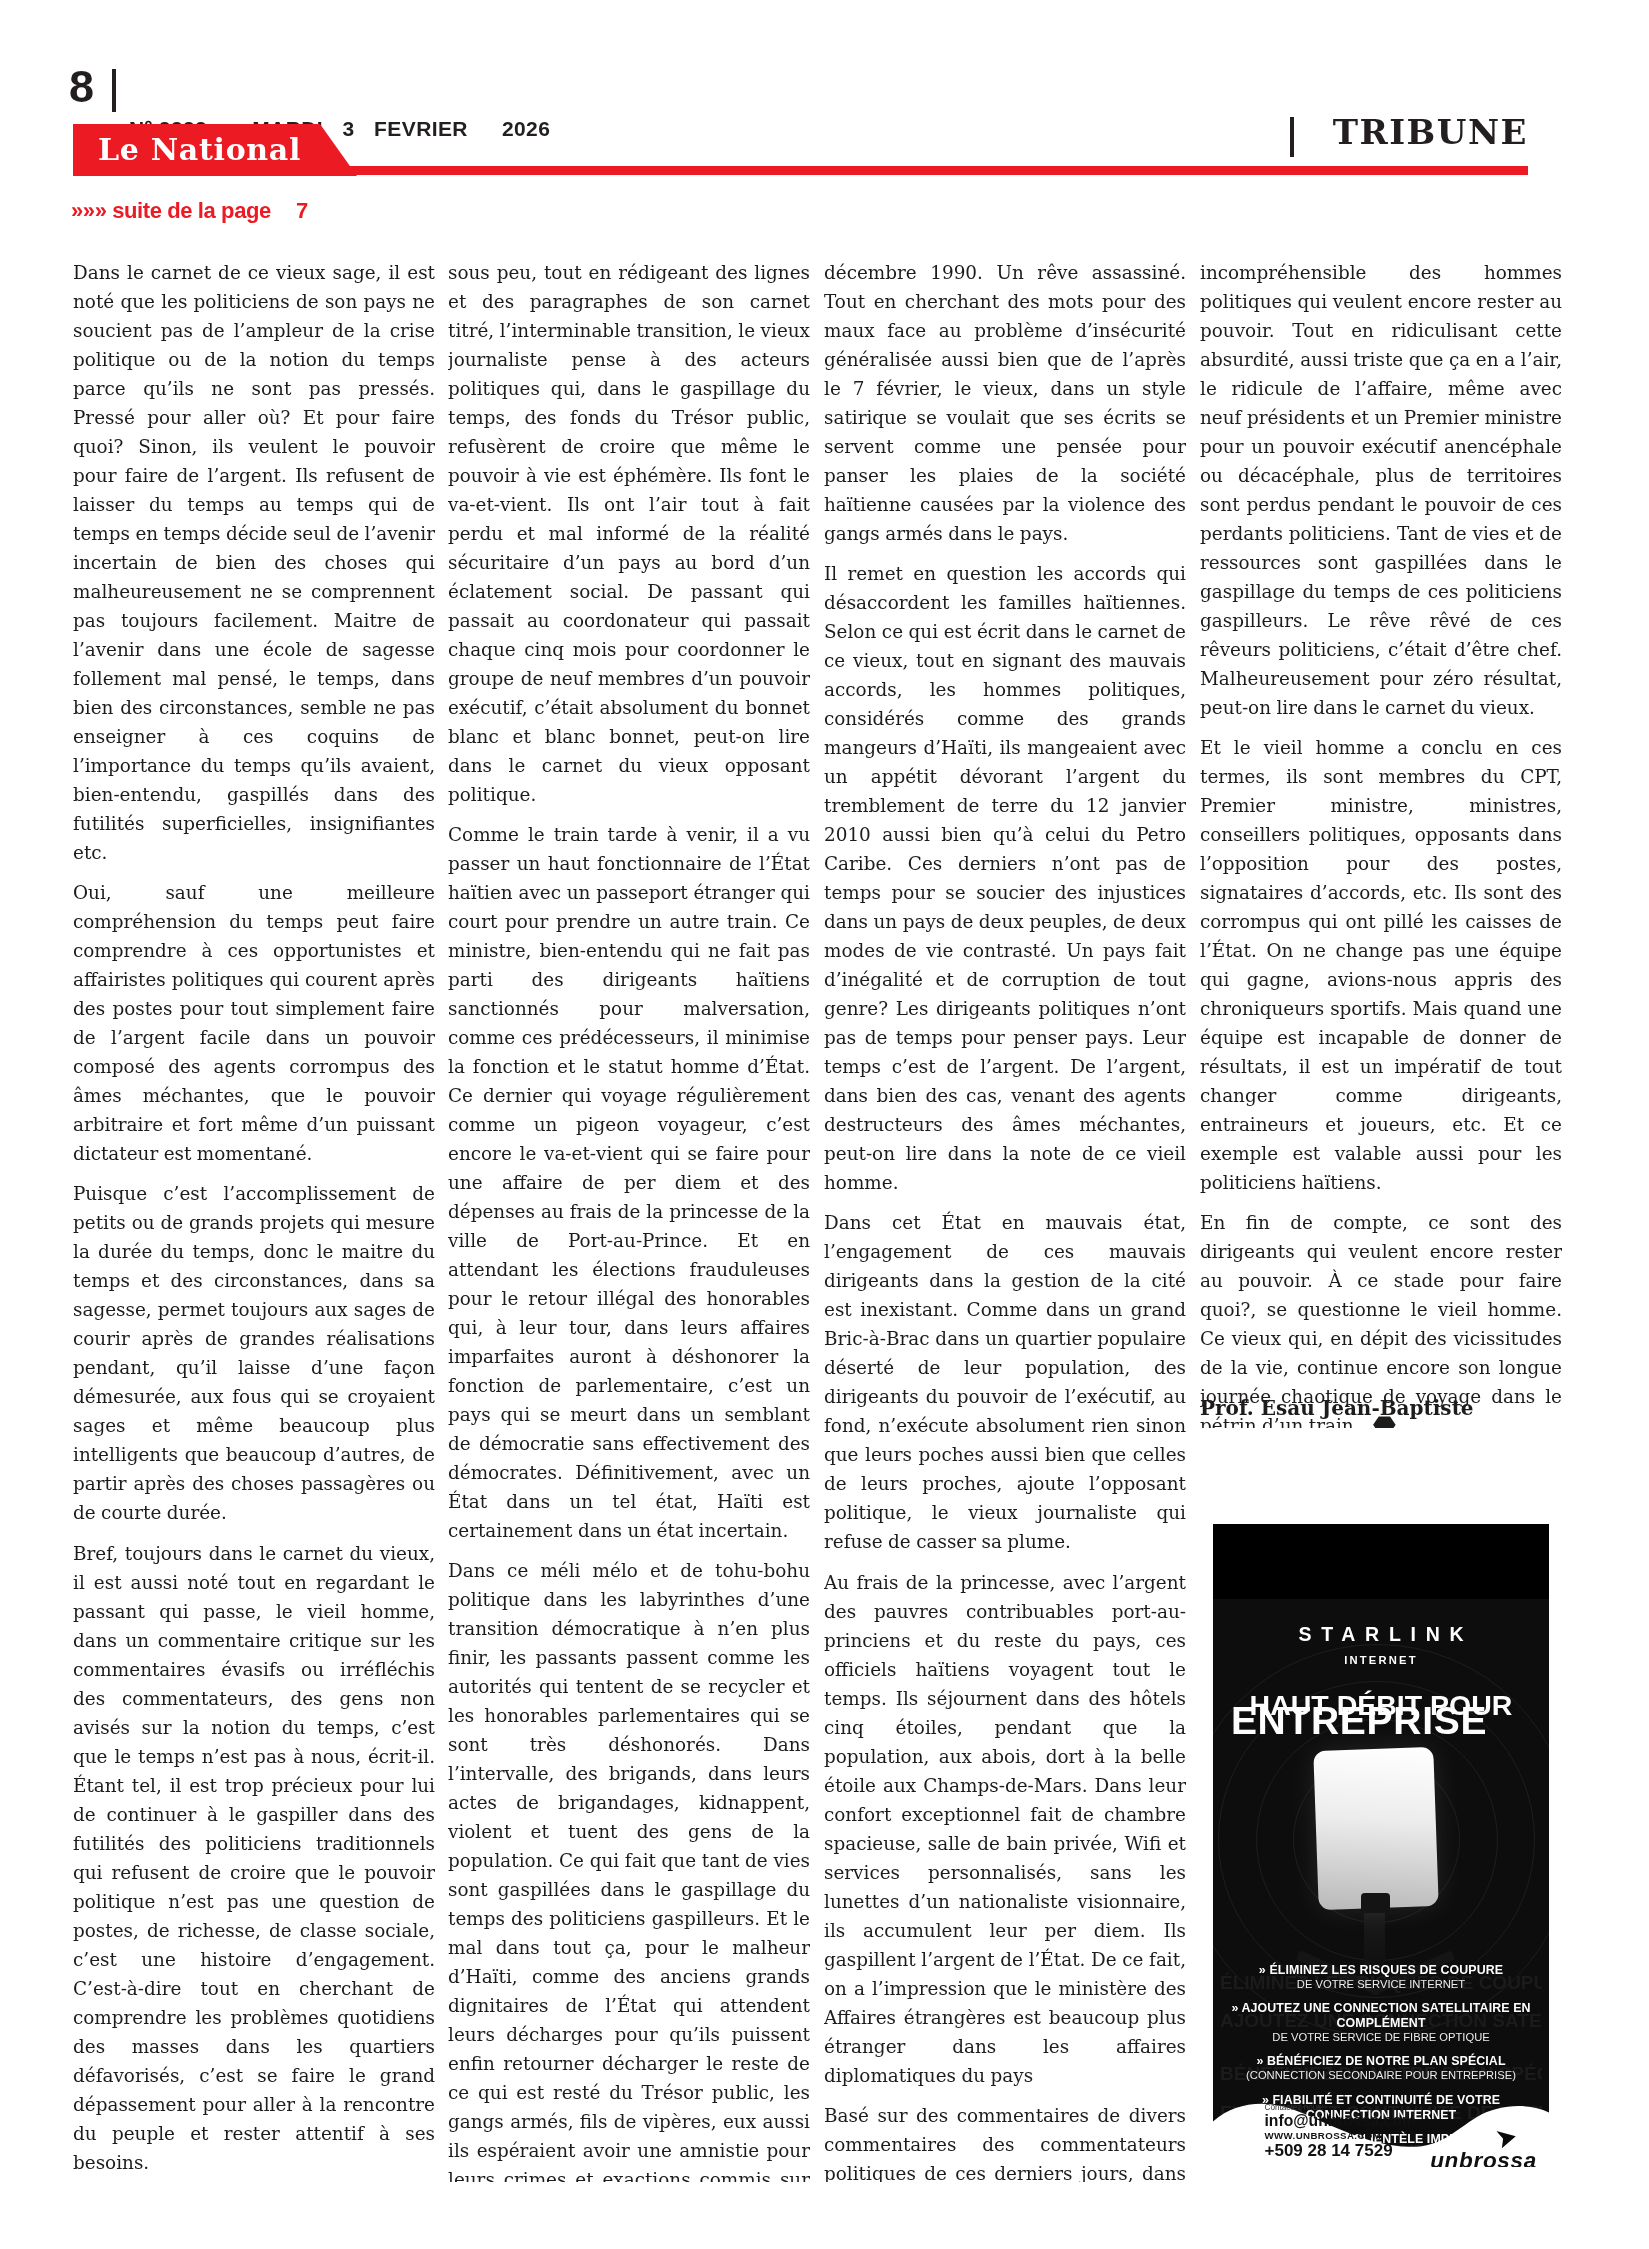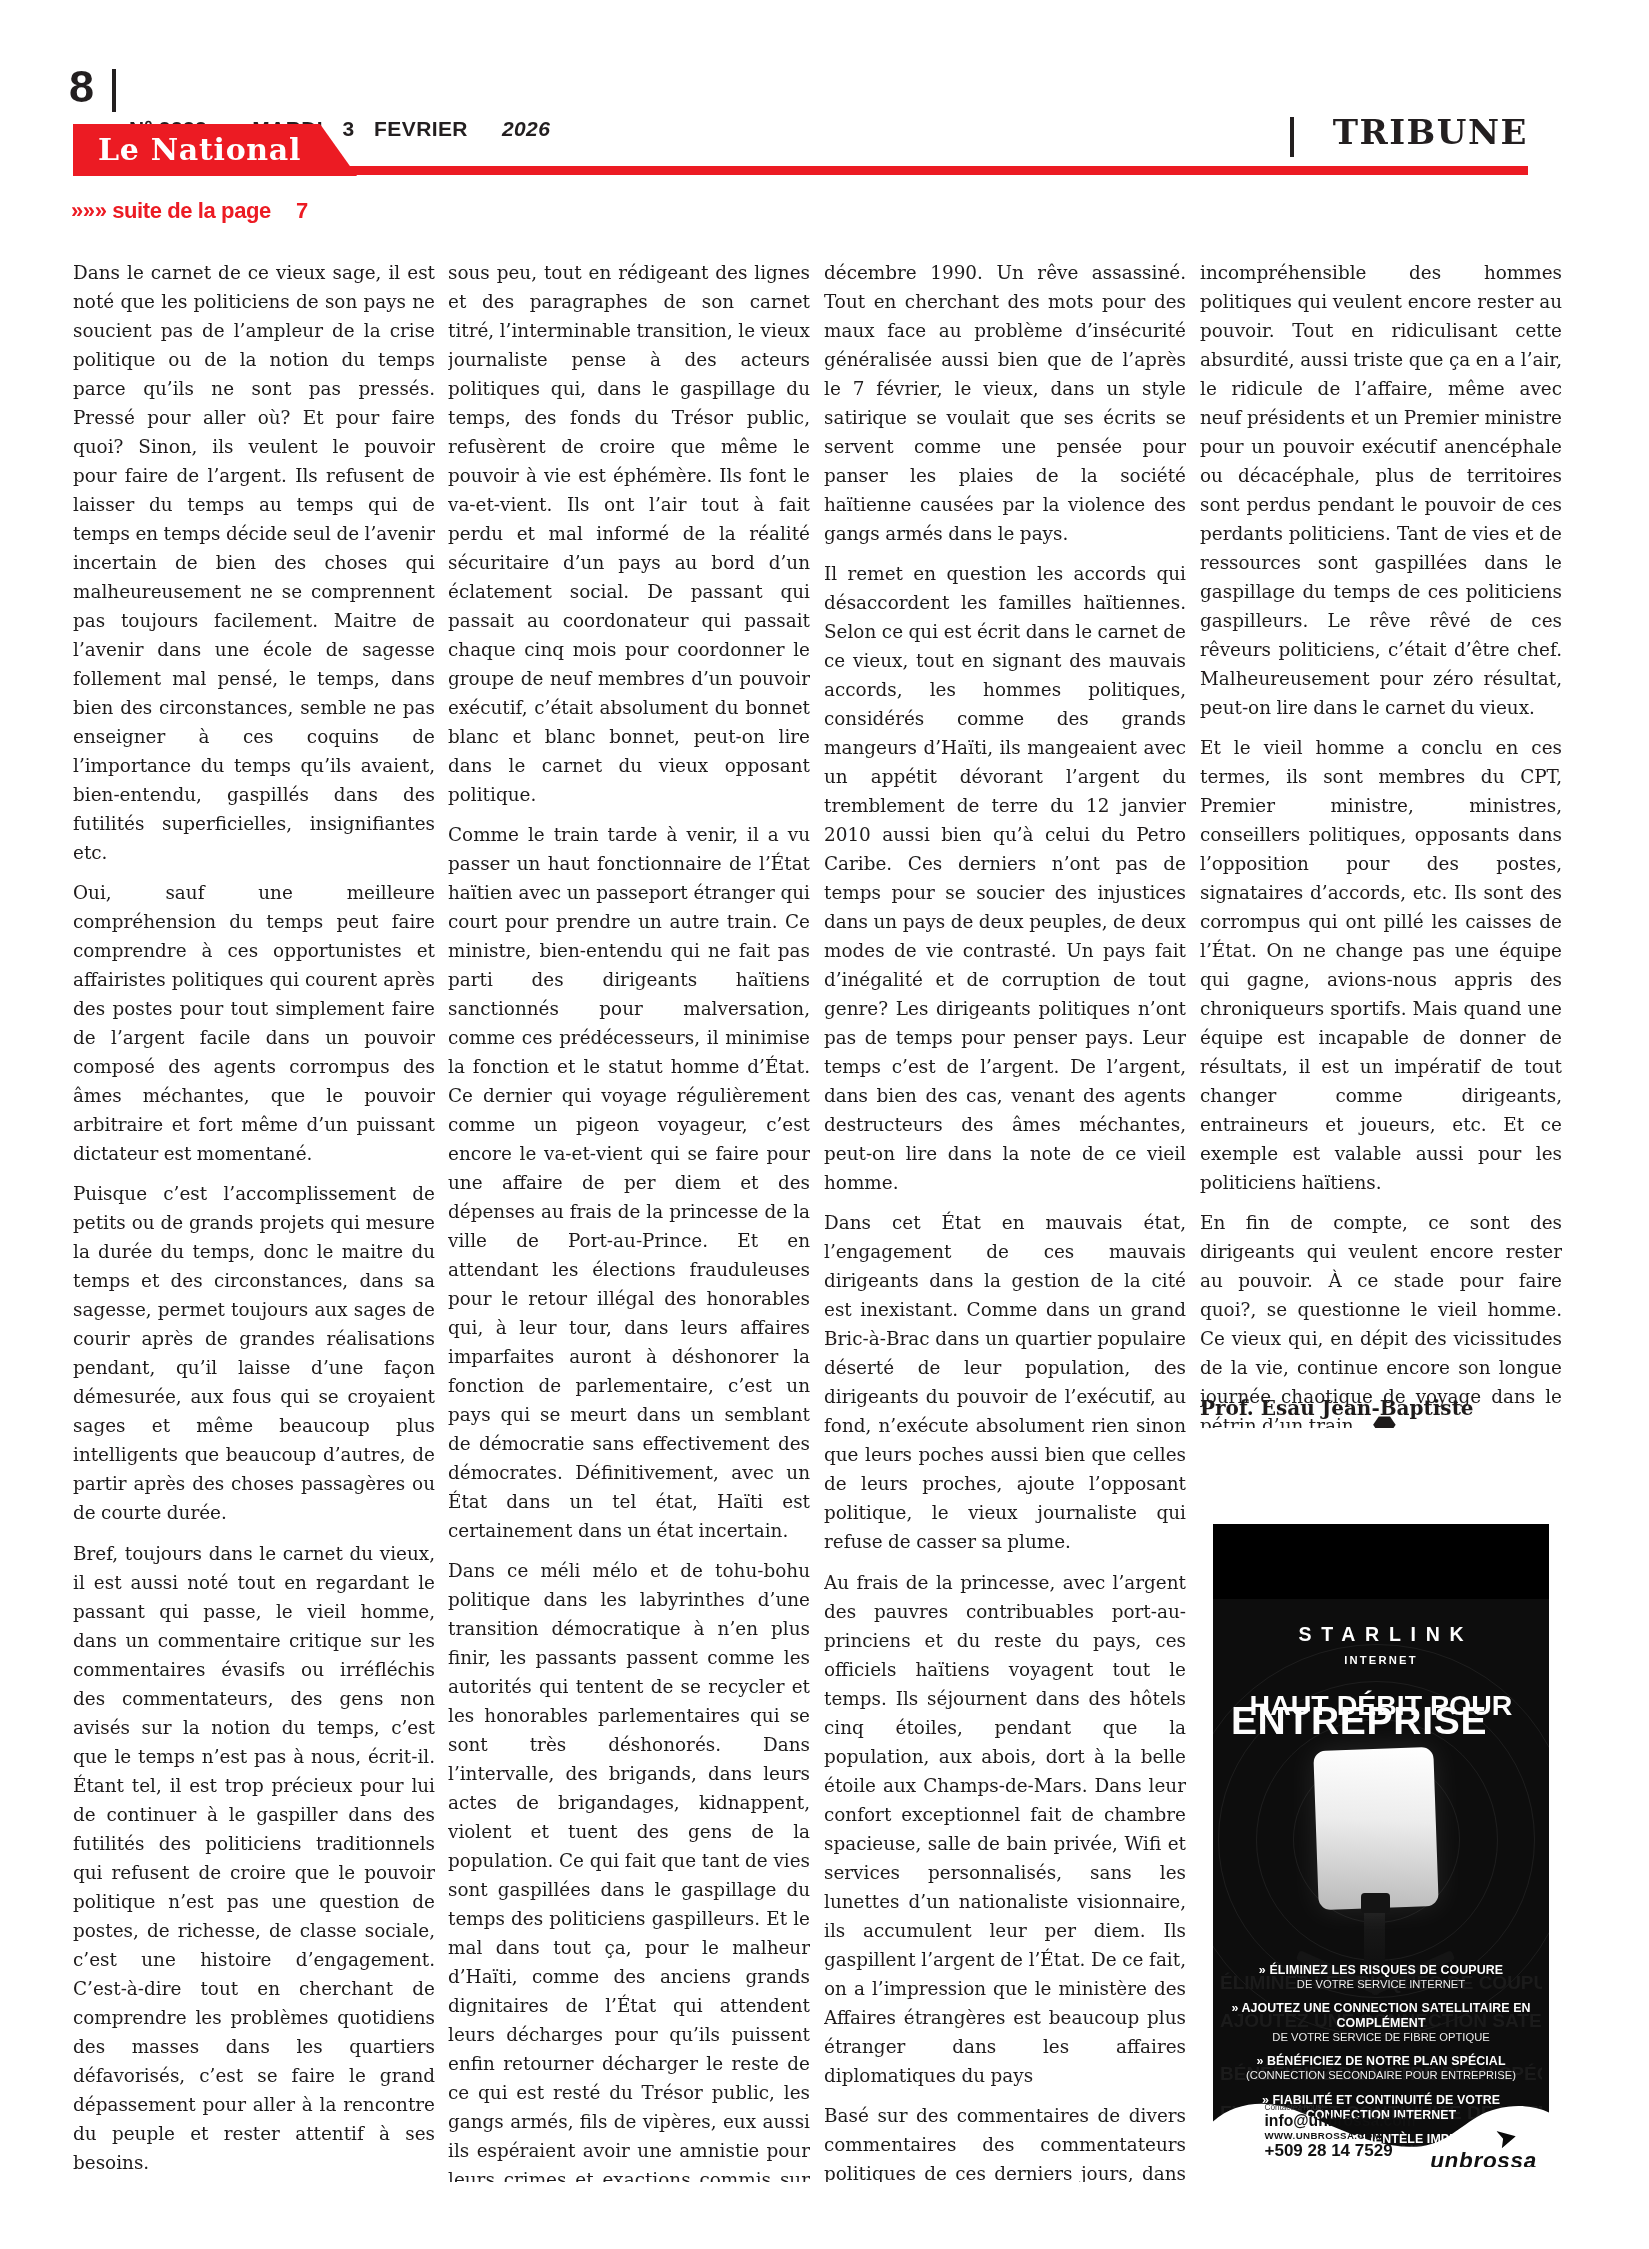--- a/index.html
+++ b/index.html
@@ -4,21 +4,21 @@
 <style>
   html,body{margin:0;padding:0;background:#ffffff;}
   body{width:1650px;height:2250px;position:relative;font-family:"DejaVu Serif","Liberation Serif",serif;color:#1e1b1b;overflow:hidden;}
   .abs{position:absolute;}
 
   
   #page-number{left:69px;top:61px;font-family:"Liberation Sans","DejaVu Sans",sans-serif;font-weight:bold;font-size:45px;color:#231f20;}
   #header-bar{left:112px;top:69px;width:3.7px;height:43px;background:#231f20;}
   #issue-row{left:129px;top:81px;display:flex;align-items:baseline;font-family:"Liberation Sans","DejaVu Sans",sans-serif;font-weight:bold;font-size:21px;color:#231f20;letter-spacing:0.4px;margin-top:36px;}
   #issue-row span{display:inline-block;}
-  .g60{margin-left:45px;} .g26{margin-left:19.5px;} .g46{margin-left:34px;font-style:italic;}
+  .g60{margin-left:45px;} .g26{margin-left:19.5px;} .g46{margin-left:34px;}
 
   #masthead-box{left:73px;top:124px;width:247px;height:52px;background:#ec1b23;}
   #masthead-slant{left:320px;top:124px;width:37px;height:52px;background:#ec1b23;clip-path:polygon(0 0,100% 100%,0 100%);}
   #masthead-strip{left:73px;top:166px;width:1455px;height:9px;background:#ec1b23;}
   #masthead-text{left:98px;top:132px;font-family:"DejaVu Serif","Liberation Serif",serif;font-weight:bold;font-size:30px;color:#ffffff;letter-spacing:0.7px;}
   #tribune-bar{left:1290px;top:117px;width:3.7px;height:40px;background:#231f20;}
   #section-title{left:1200px;top:112px;width:328px;text-align:right;font-family:"DejaVu Serif","Liberation Serif",serif;font-weight:bold;font-size:34px;color:#231f20;letter-spacing:1.5px;}
   #continuation{left:71px;top:198px;display:flex;gap:25px;font-family:"Liberation Sans","DejaVu Sans",sans-serif;font-weight:bold;font-size:22px;color:#ec1b23;letter-spacing:-0.4px;}
 
   

